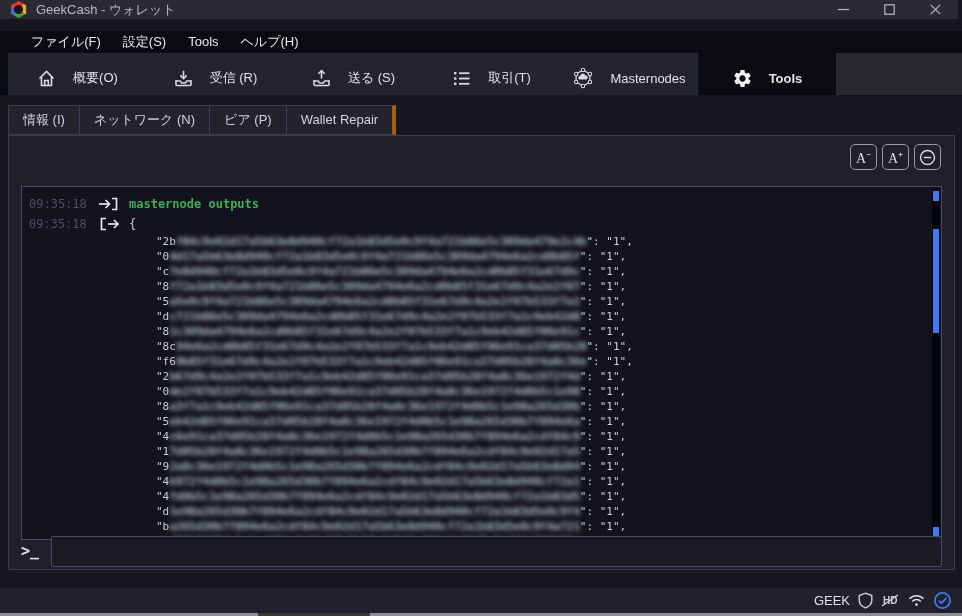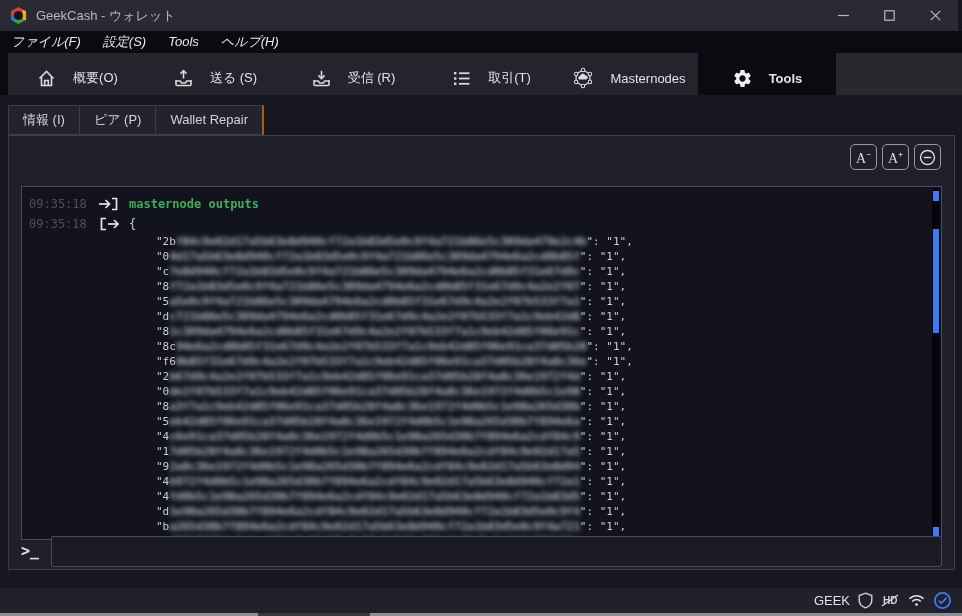--- a/index.html
+++ b/index.html
@@ -1,50 +1,50 @@
 <!DOCTYPE html>
 <html><head>
 <meta charset="utf-8">
 <style>
   * { box-sizing: border-box; margin: 0; padding: 0; }
   html,body { width:962px; height:616px; background:#17171f; font-family:"Liberation Sans", sans-serif; }
   .app { position:relative; width:962px; height:616px; overflow:hidden; background:#17171f; }
 
   
-  .titlebar { position:absolute; top:0; left:0; right:4px; height:31px; background:#2a2a33;
+  .titlebar { position:absolute; top:0; left:0; right:4px; height:19px; background:#2a2a33;
               display:flex; align-items:center; padding-left:10px; }
   .applogo { width:17px; height:17px; margin-right:9px; position:relative;
              clip-path:polygon(50% 0,95% 25%,95% 75%,50% 100%,5% 75%,5% 25%);
              background:conic-gradient(#e53935 0 12%, #f6a623 12% 35%, #43a047 35% 62%, #2f77c0 62% 78%, #e53935 78% 100%); }
   .applogo::after { content:""; position:absolute; inset:4px; border-radius:50%; background:#15151c; }
   .wintitle { color:#b9b9c1; font-size:13px; }
   .wincontrols { margin-left:auto; display:flex; height:31px; }
   .winbtn { width:46px; height:31px; display:flex; align-items:center; justify-content:center; }
   .winbtn svg { stroke:#b9b9c1; }
 
   
   .menubar { position:absolute; top:31px; left:0; right:0; height:22px; background:#0a0a10;
-             display:flex; align-items:center; padding-left:0;font-style:italic; }
+             display:flex; align-items:center; padding-left:20px; }
   .menuitem { color:#e9e9ef; font-size:13px; padding:0 11px; line-height:22px; }
 
   
   .navbar { position:absolute; top:53px; left:0; right:0; height:50px; background:#0a0a10; display:flex; padding-left:8px; }
   .navtab { width:138px; height:50px; background:#24242c; display:flex; align-items:center; justify-content:center; gap:16px;
             color:#e2e2e8; font-size:13px; }
   .navtab.active { background:#0a0a10; font-weight:bold; }
   .navtab svg { flex:none; }
   .navfiller { flex:1; background:#28282f; }
 
   
   .main { position:absolute; top:95px; left:0; right:0; height:485px; background:#17171f; }
 
   .subtabs { position:absolute; left:8px; top:10px; display:flex; }
   .subtab { height:30px; line-height:28px; padding:0 14px; font-size:13px; color:#d4d4dc;
             background:#23232d; border:1px solid #3c3c52; border-right:none; }
-  .subtab:last-child { border-right:2px solid #a16207; }
+  .subtab:last-child { border-right:4px solid #a16207; }
   .subtab.active { background:#14141e; color:#4b8ad8; }
 
   .pane { position:absolute; left:8px; right:7px; top:40px; bottom:10px; background:#20202a; border:1px solid #3c3c52; }
 
   .ctoolbar { position:absolute; top:8px; right:13px; display:flex; gap:5px; }
   .fbtn { width:27px; height:26px; background:transparent; border:1px solid #9a9aa4; border-radius:5px;
           color:#dcdce2; font-family:"Liberation Serif", serif; font-size:14px;
           display:flex; align-items:center; justify-content:center; }
 
   .consolebox { position:absolute; left:12px; right:12px; top:37px; height:354px; background:#13131d;
@@ -117,33 +117,33 @@
         <path d="M3.5 10.5 L10.5 3.5 L17.5 10.5"></path>
           <path d="M5.5 9 V17.5 H15.5 V9"></path>
           <path d="M8.7 17.5 V12.5 H12.3 V17.5"></path>
       </svg>
       <span>概要(O)</span>
     </div>
     <div class="navtab">
       <svg width="21" height="21" viewBox="0 0 21 21" fill="none" stroke="#d9d9e0" stroke-width="1.6">
         <path d="M3 12 v4.5 a1 1 0 0 0 1 1 h13 a1 1 0 0 0 1-1 V12"></path>
           <path d="M3 13 h4.2 l1.6 2 h3.4 l1.6-2 H18"></path>
-        <path d="M10.5 10.5 V2.8"></path>
-          <path d="M7.4 5.8 L10.5 2.6 L13.6 5.8"></path>
-      </svg>
-      <span>送る (S)</span>
+        <path d="M10.5 2.8 V10.5"></path>
+          <path d="M7.4 7.4 L10.5 10.7 L13.6 7.4"></path>
+      </svg>
+      <span>受信 (R)</span>
     </div>
     <div class="navtab">
       <svg width="21" height="21" viewBox="0 0 21 21" fill="none" stroke="#d9d9e0" stroke-width="1.6">
         <path d="M3 12 v4.5 a1 1 0 0 0 1 1 h13 a1 1 0 0 0 1-1 V12"></path>
           <path d="M3 13 h4.2 l1.6 2 h3.4 l1.6-2 H18"></path>
-        <path d="M10.5 2.8 V10.5"></path>
-          <path d="M7.4 7.4 L10.5 10.7 L13.6 7.4"></path>
-      </svg>
-      <span>受信 (R)</span>
+        <path d="M10.5 10.5 V2.8"></path>
+          <path d="M7.4 5.8 L10.5 2.6 L13.6 5.8"></path>
+      </svg>
+      <span>送る (S)</span>
     </div>
     <div class="navtab">
       <svg width="21" height="21" viewBox="0 0 21 21">
         <g fill="#d9d9e0">
             <rect x="3" y="4" width="2.4" height="2.4"></rect>
             <rect x="3" y="9.3" width="2.4" height="2.4"></rect>
             <rect x="3" y="14.6" width="2.4" height="2.4"></rect>
           </g>
         <g stroke="#d9d9e0" stroke-width="1.8">
             <line x1="8" y1="5.2" x2="18.5" y2="5.2"></line>
@@ -174,20 +174,21 @@
       </svg>
       <span>Tools</span>
     </div>
     <div class="navfiller"></div>
   </div>
 
   <div class="main">
 
     <div class="subtabs">
       <div class="subtab">情報 (I)</div>
+      <div class="subtab">ネットワーク (N)</div>
       <div class="subtab">ピア (P)</div>
       <div class="subtab">Wallet Repair</div>
     </div>
 
     <div class="pane">
 
       <div class="ctoolbar">
         <button class="fbtn">A⁻</button>
         <button class="fbtn">A⁺</button>
         <button class="fbtn">

